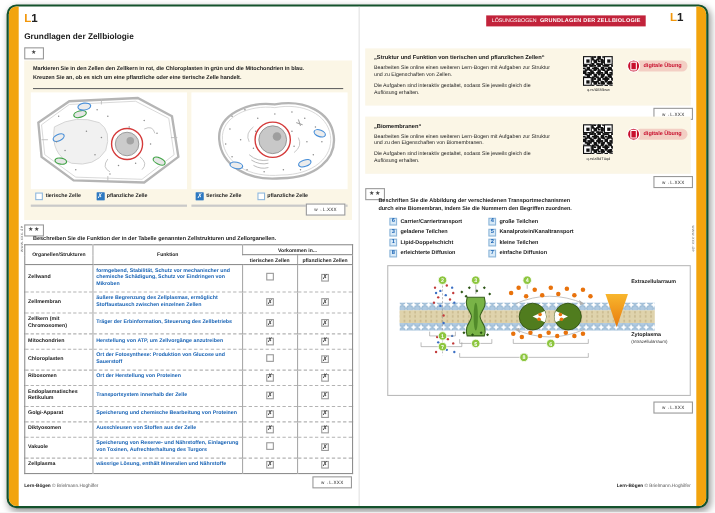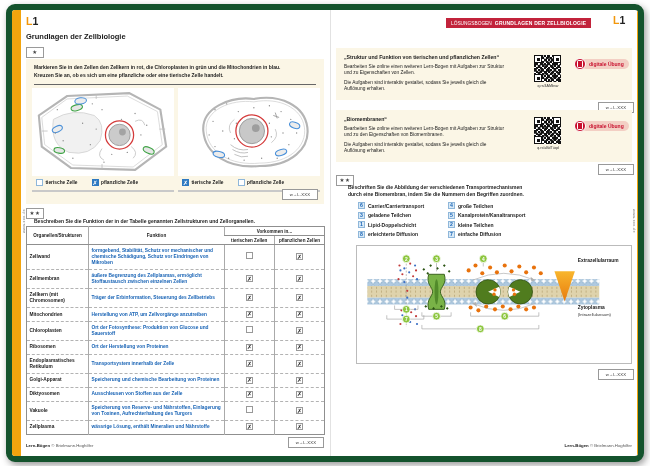--- a/index.html
+++ b/index.html
@@ -1,17 +1,17 @@
 <!DOCTYPE html>
 <html><head>
 <meta charset="utf-8">
 <style>
   html,body{margin:0;padding:0;background:#f4f4f4;font-family:"Liberation Sans",sans-serif;}
   .shot{position:relative;width:650px;height:466px;background:#fff;overflow:hidden;}
-  .spread{position:absolute;left:6px;top:4px;right:6px;bottom:4px;border:6px solid #14532d;border-radius:9px;background:#fff;overflow:hidden;box-shadow:2px 3px 7px rgba(0,0,0,.4);}
+  .spread{position:absolute;left:6px;top:4px;right:6px;bottom:4px;border:2px solid #14532d;border-radius:9px;background:#fff;overflow:hidden;box-shadow:2px 3px 7px rgba(0,0,0,.4);}
   .canvas{position:absolute;left:-8px;top:-6px;width:650px;height:466px;}
   .abs{position:absolute;}
   .band{position:absolute;top:0;bottom:0;width:9px;background:#F2A40E;}
   .band-l{left:8px;} .band-r{left:633px;}
   .spine{position:absolute;left:326px;top:6px;bottom:6px;width:1px;background:#e2e2e2;}
   .vurl{position:absolute;writing-mode:vertical-rl;font-size:3.8px;color:#777;letter-spacing:.4px;}
   .pagecode{font-size:10.5px;font-weight:bold;color:#222;}
   .pagecode .oc{color:#F2970B;}
   .title{font-size:7.5px;font-weight:bold;color:#1a1a1a;}
   .starbox{width:16px;height:9px;border:1px solid #9a9a9a;background:#fff;display:flex;align-items:center;justify-content:center;font-size:5.5px;color:#444;letter-spacing:.5px;line-height:1;}

